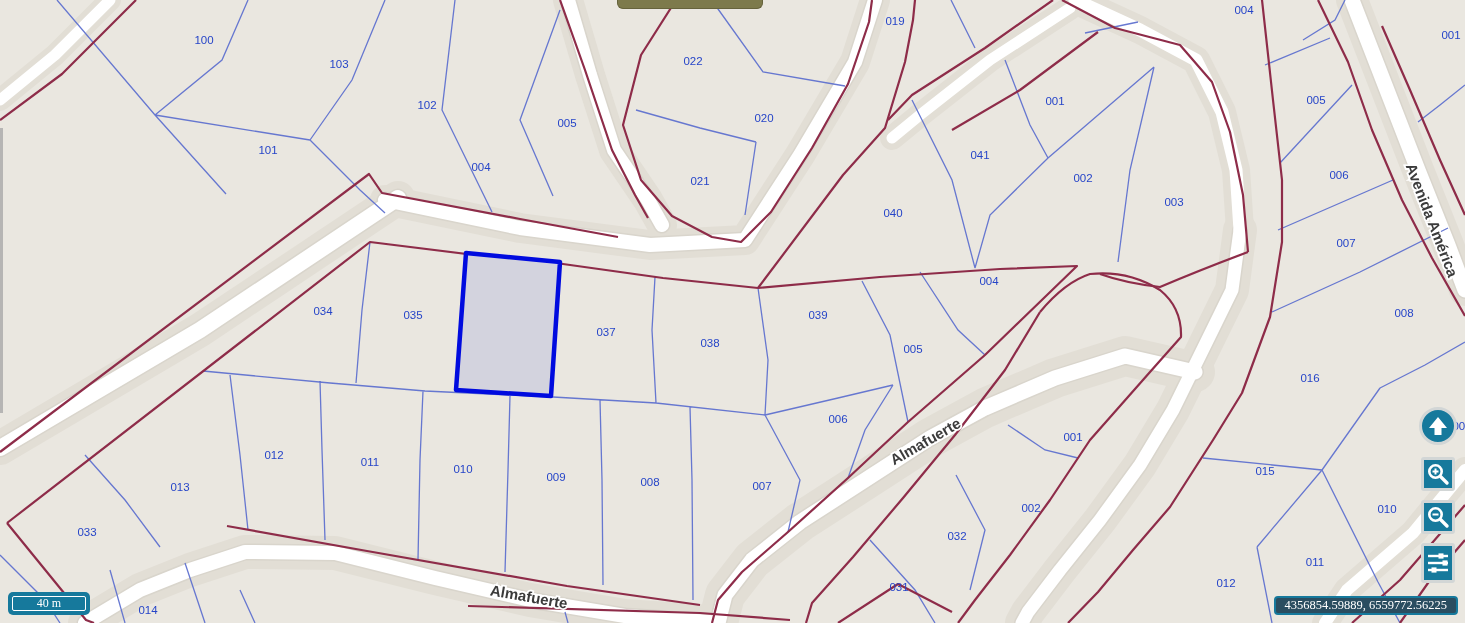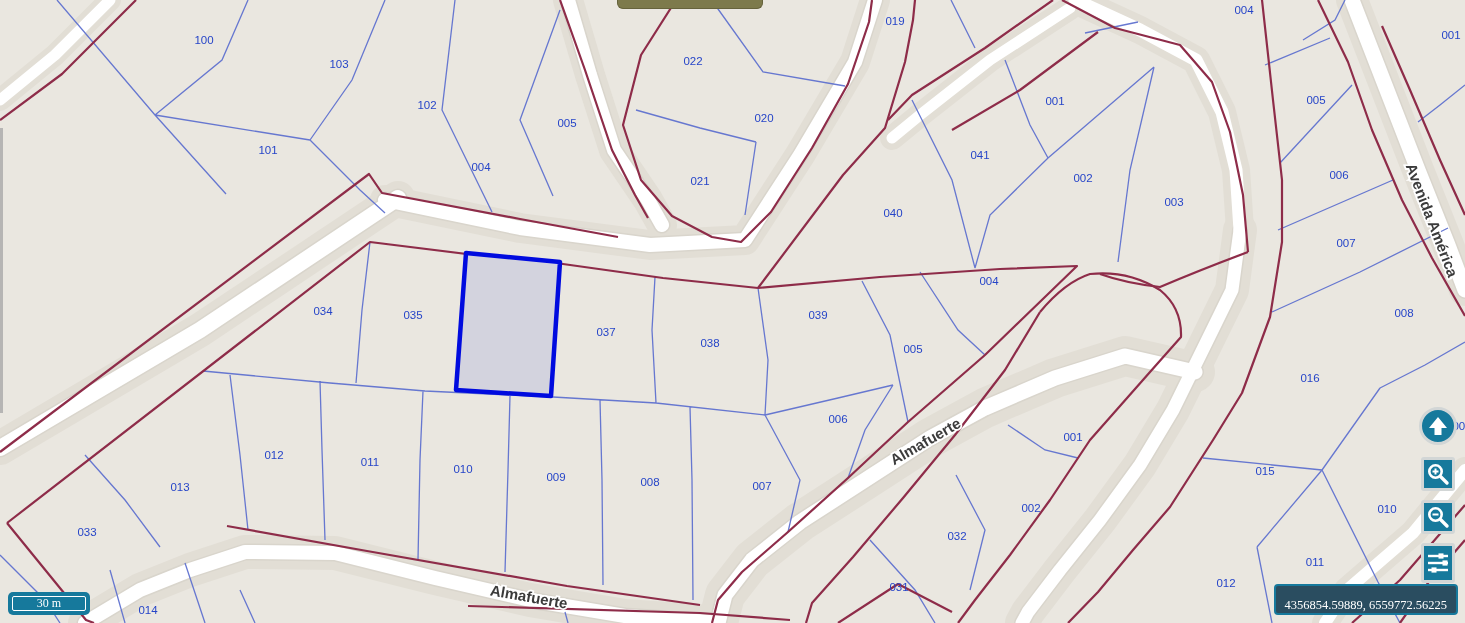--- a/index.html
+++ b/index.html
@@ -29,22 +29,22 @@
   #btn-north{left:1419px;top:407px;width:38px;height:38px;border-radius:50%;}
   #btn-zoomin{top:457px;}
   #btn-zoomout{top:500px;}
   #btn-layers{top:543px;height:40px;}
 
   .scalebar{position:absolute;left:8px;bottom:8px;width:82px;height:23px;background:var(--c-teal);
             border-radius:5px;display:flex;align-items:center;justify-content:center;}
   .scalebar .bracket{position:absolute;inset:4px;border:1.5px solid #fff;border-radius:2px;}
   .scalebar span{position:relative;color:#fff;font:12px "Liberation Serif",serif;}
 
-  .coordbox{position:absolute;right:7px;bottom:8px;height:31px;background:var(--c-coordfill);
-            border:2px solid var(--c-teal);border-radius:4px;display:flex;align-items:flex-end;
+  .coordbox{position:absolute;right:7px;bottom:8px;height:19px;background:var(--c-coordfill);
+            border:2px solid var(--c-teal);border-radius:4px;display:flex;align-items:flex-start;
             padding:0 9px;box-sizing:border-box;}
   .coordbox span{color:#fff;font:12.5px "Liberation Serif",serif;white-space:nowrap;}
 
   .topbar{position:absolute;left:617px;top:0;width:146px;height:9px;background:#7d7a4c;
           border:1.5px solid #66633c;border-top:none;border-radius:0 0 6px 6px;box-sizing:border-box;}
   .edge-sliver{position:absolute;left:0;top:128px;width:3px;height:285px;background:#a9a9a9;opacity:.8;}
 </style>
 </head>
 <body>
 
@@ -223,19 +223,19 @@
       <rect x="0.5" y="-9.6" width="5" height="5.2" fill="#fff"></rect>
       <line x1="-10" y1="0" x2="10" y2="0" stroke="#fff" stroke-width="2.4"></line>
       <rect x="4.5" y="-2.6" width="5" height="5.2" fill="#fff"></rect>
       <line x1="-10" y1="7" x2="10" y2="7" stroke="#fff" stroke-width="2.4"></line>
       <rect x="-6.5" y="4.4" width="5" height="5.2" fill="#fff"></rect>
     </svg>
   </button>
 
   <div class="scalebar">
     <div class="bracket"></div>
-    <span>30 m</span>
+    <span>40 m</span>
   </div>
 
   <div class="coordbox">
     <span>4356854.59889, 6559772.56225</span>
   </div>
 </div>
 
 </body></html>

